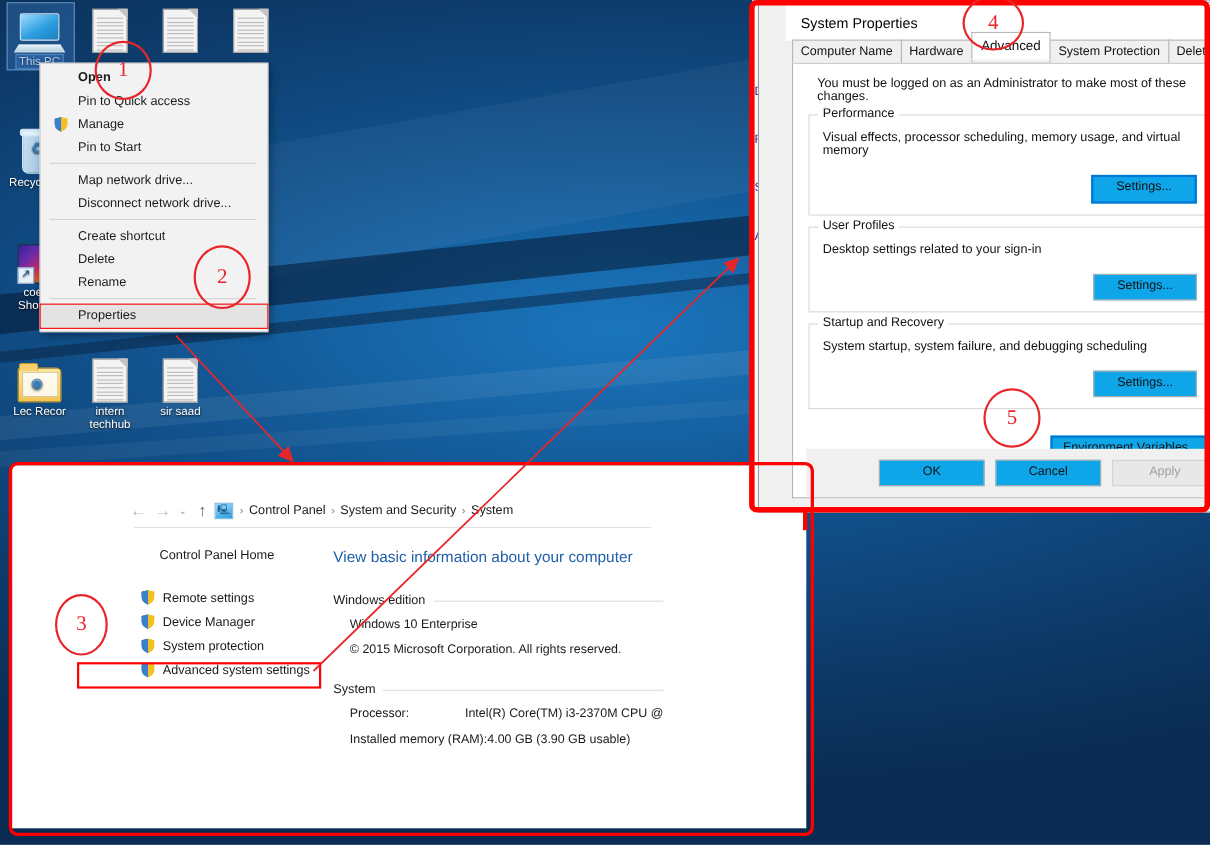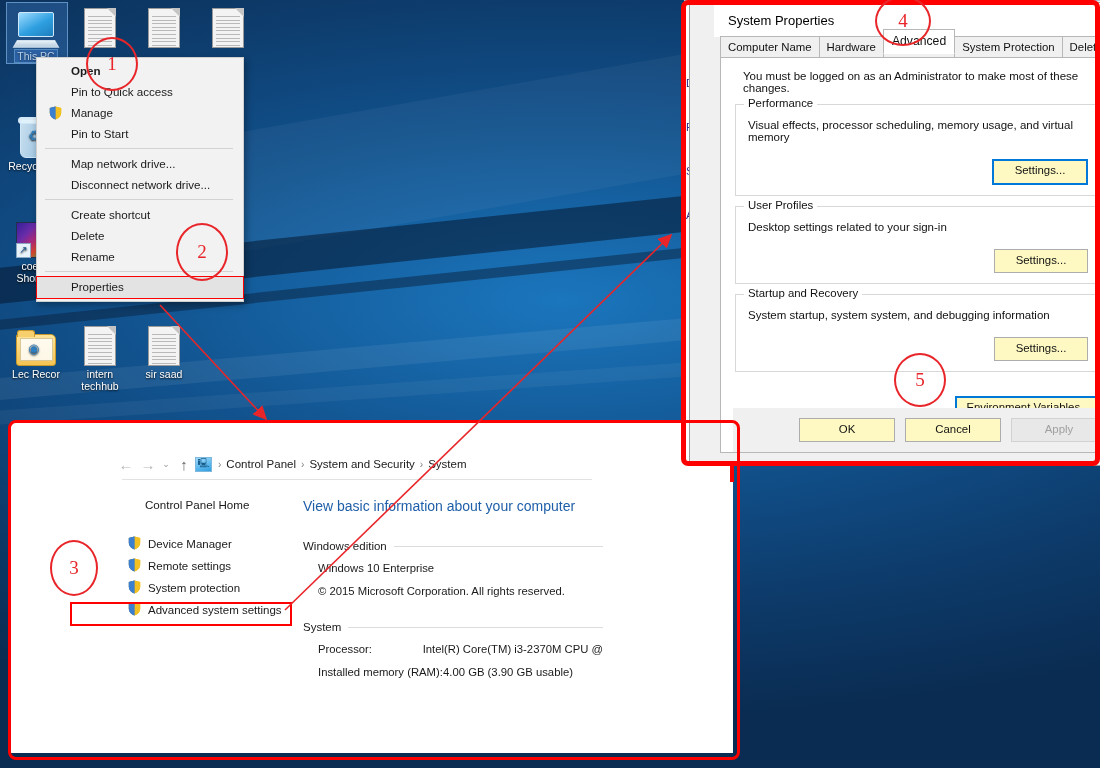--- a/index.html
+++ b/index.html
@@ -135,21 +135,21 @@
   .sp-tab.active{background:#ffffff;position:relative;top:-3px;height:19px;line-height:19px;
     border-bottom:1px solid #ffffff;z-index:2;font-size:12.2px;padding:2px 8px;}
   .sp-body{background:#ffffff;margin:0 6px;height:394px;border:1px solid #b7b7b7;border-top:none;
     position:relative;padding:0;}
   .sp-note{font-size:11.5px;color:#111;padding:12px 0 10px 22px;}
   .grpbox{margin:0 14px 10px 14px;border:1px solid #d8d8d8;position:relative;padding:14px 12px 10px;}
   .grpbox>.leg{position:absolute;top:-8px;left:8px;background:#fff;padding:0 4px;font-size:11.4px;color:#111;}
   .grpbox .gtext{font-size:11.5px;color:#111;margin-bottom:16px;}
   .btnrow{display:flex;justify-content:flex-end;}
   .wbtn{min-width:76px;height:22px;line-height:20px;text-align:center;font-size:11.4px;color:#111;
-    background:#fef9c3;border:1px solid #adadad;padding:0 8px;}
+    background:#0ea5e9;border:1px solid #adadad;padding:0 8px;}
   .wbtn.focus{border:2px solid #0078d7;line-height:18px;}
   .wbtn.disabled{color:#a0a0a0;background:#e8e8e8;border:1px solid #d2d2d2;}
   .wbtn.wide{min-width:126px;}
   #envrow{position:absolute;right:14px;top:338px;}
   .sp-footer{position:absolute;left:12px;right:0;bottom:0;height:44px;background:#f0f0f0;
     display:flex;align-items:center;justify-content:flex-end;gap:10px;padding-right:8px;}
   .sp-footer .wbtn{min-width:78px;}
 
   
   .circ{position:absolute;border:2.5px solid #e8262a;border-radius:50%;z-index:60;
@@ -319,30 +319,30 @@
 
 <div id="cp-home">Control Panel Home</div>
 <div id="cp-links">
     <div class="cp-link">
       <svg class="shield" viewBox="0 0 16 17">
         <path d="M8 0.6 L15 2.4 V8 C15 12.4 11.8 15.4 8 16.6 C4.2 15.4 1 12.4 1 8 V2.4 Z" fill="#f2c020"></path>
         <path d="M8 0.6 L1 2.4 V8 C1 12.4 4.2 15.4 8 16.6 Z" fill="#2f6fc0"></path>
         <path d="M8 0.6 L15 2.4 V8 C15 12.4 11.8 15.4 8 16.6 Z" fill="#f2c020"></path>
         <path d="M8 0.6 L1 2.4 V8 C1 12.4 4.2 15.4 8 16.6 Z" fill="#3b7fd0"></path>
       </svg>
-      <span>Device Manager</span>
+      <span>Remote settings</span>
     </div>
     <div class="cp-link">
       <svg class="shield" viewBox="0 0 16 17">
         <path d="M8 0.6 L15 2.4 V8 C15 12.4 11.8 15.4 8 16.6 C4.2 15.4 1 12.4 1 8 V2.4 Z" fill="#f2c020"></path>
         <path d="M8 0.6 L1 2.4 V8 C1 12.4 4.2 15.4 8 16.6 Z" fill="#2f6fc0"></path>
         <path d="M8 0.6 L15 2.4 V8 C15 12.4 11.8 15.4 8 16.6 Z" fill="#f2c020"></path>
         <path d="M8 0.6 L1 2.4 V8 C1 12.4 4.2 15.4 8 16.6 Z" fill="#3b7fd0"></path>
       </svg>
-      <span>Remote settings</span>
+      <span>Device Manager</span>
     </div>
     <div class="cp-link">
       <svg class="shield" viewBox="0 0 16 17">
         <path d="M8 0.6 L15 2.4 V8 C15 12.4 11.8 15.4 8 16.6 C4.2 15.4 1 12.4 1 8 V2.4 Z" fill="#f2c020"></path>
         <path d="M8 0.6 L1 2.4 V8 C1 12.4 4.2 15.4 8 16.6 Z" fill="#2f6fc0"></path>
         <path d="M8 0.6 L15 2.4 V8 C15 12.4 11.8 15.4 8 16.6 Z" fill="#f2c020"></path>
         <path d="M8 0.6 L1 2.4 V8 C1 12.4 4.2 15.4 8 16.6 Z" fill="#3b7fd0"></path>
       </svg>
       <span>System protection</span>
     </div>
@@ -410,21 +410,21 @@
         </div>
         <div class="grpbox">
           <span class="leg">User Profiles</span>
           <div class="gtext">Desktop settings related to your sign-in</div>
           <div class="btnrow">
             <div class="wbtn">Settings...</div>
           </div>
         </div>
         <div class="grpbox">
           <span class="leg">Startup and Recovery</span>
-          <div class="gtext">System startup, system system, and debugging information</div>
+          <div class="gtext">System startup, system failure, and debugging scheduling</div>
           <div class="btnrow">
             <div class="wbtn">Settings...</div>
           </div>
         </div>
       </div>
     <div id="envrow">
       <div class="wbtn wide focus">Environment Variables...</div>
     </div>
     <div class="sp-footer" id="sp-footer">
         <div class="wbtn">OK</div>

